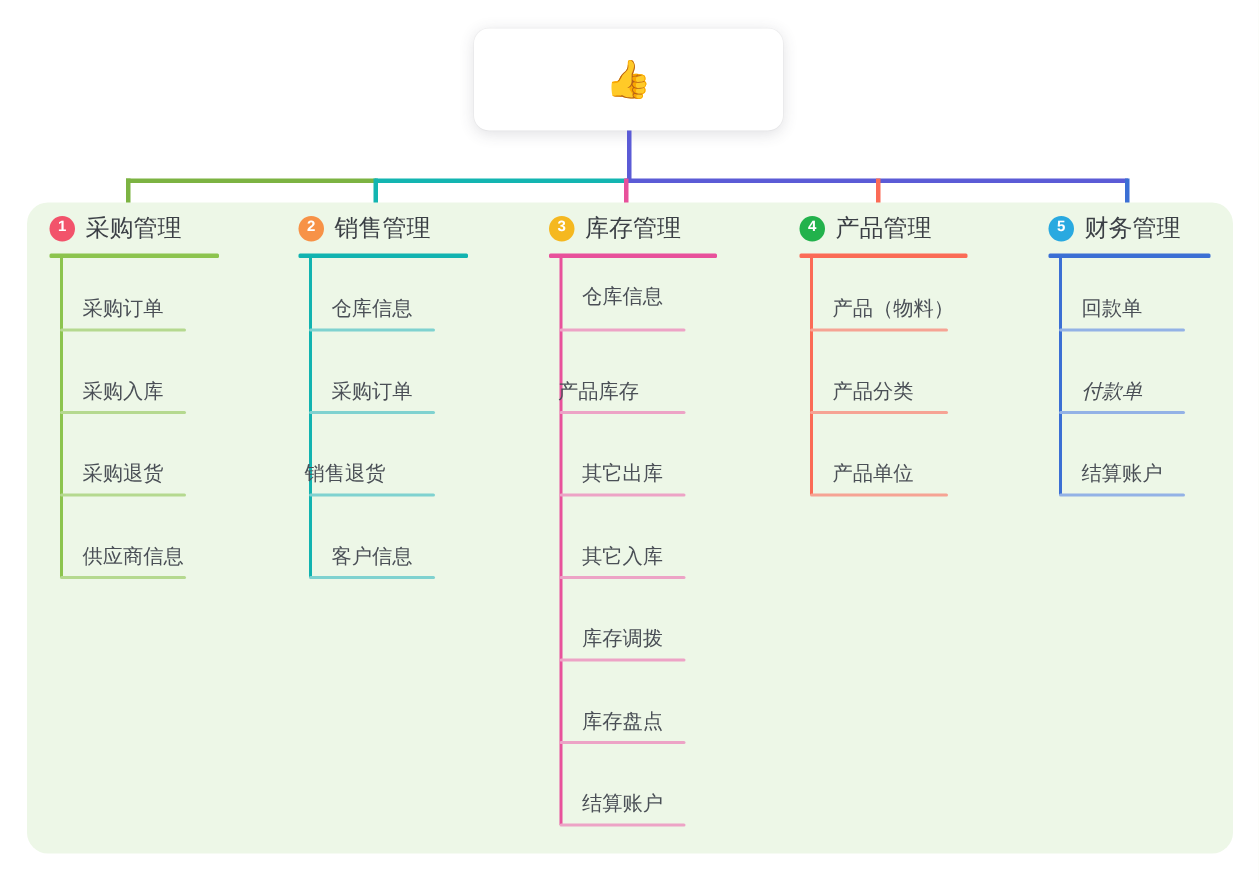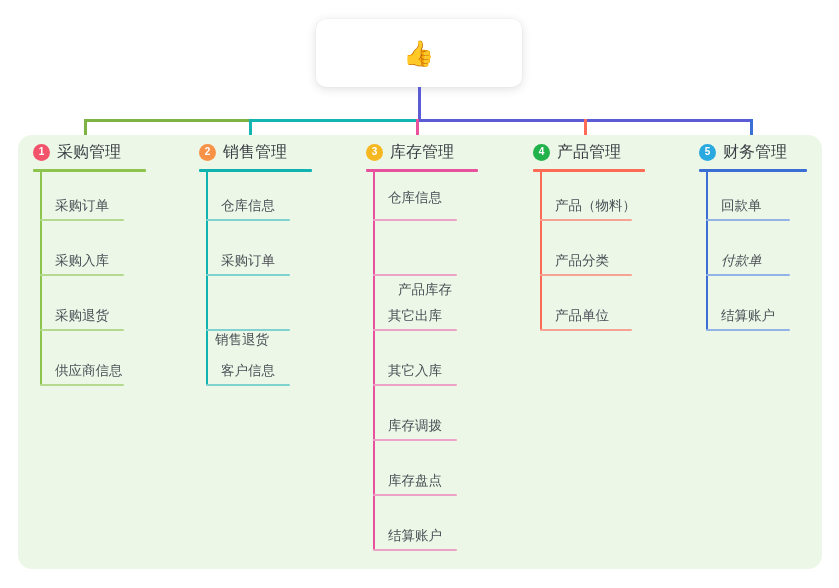--- a/index.html
+++ b/index.html
@@ -164,35 +164,35 @@
         <div class="col-header" style="padding-left: 0px;">
           <span class="badge" style="background: rgb(247, 146, 71);">2</span>
           <span class="col-title">销售管理</span>
         </div>
         <div class="col-underline" style="top: 34px; width: 113px; background: rgb(17, 179, 176);"></div>
         <div class="spine" style="left: 7px; height: 213px; background: rgb(17, 179, 176);"></div>
         <div class="leaf-label" style="left: 22px; top: 62px;">仓库信息</div>
         <div class="leaf-underline" style="left: 7px; top: 84px; width: 84px; background: rgb(127, 210, 208);"></div>
         <div class="leaf-label" style="left: 22px; top: 117px;">采购订单</div>
         <div class="leaf-underline" style="left: 7px; top: 139px; width: 84px; background: rgb(127, 210, 208);"></div>
-        <div class="leaf-label" style="left: 16px; top: 172px; margin-top: 24px;">销售退货</div>
+        <div class="leaf-label" style="left: 4px; top: 172px;">销售退货</div>
         <div class="leaf-underline" style="left: 7px; top: 194px; width: 84px; background: rgb(127, 210, 208);"></div>
         <div class="leaf-label" style="left: 22px; top: 227px;">客户信息</div>
         <div class="leaf-underline" style="left: 7px; top: 249px; width: 84px; background: rgb(127, 210, 208);"></div>
       </div>
       <div class="column" style="left: 366px; top: 135px;">
         <div class="col-header" style="padding-left: 0px;">
           <span class="badge" style="background: rgb(245, 184, 32);">3</span>
           <span class="col-title">库存管理</span>
         </div>
         <div class="col-underline" style="top: 34px; width: 112px; background: rgb(232, 81, 155);"></div>
         <div class="spine" style="left: 7px; height: 378px; background: rgb(232, 81, 155);"></div>
         <div class="leaf-label" style="left: 22px; top: 54px;">仓库信息</div>
         <div class="leaf-underline" style="left: 7px; top: 84px; width: 84px; background: rgb(237, 163, 198);"></div>
-        <div class="leaf-label" style="left: 32px; top: 117px; margin-top: 29px;">产品库存</div>
+        <div class="leaf-label" style="left: 6px; top: 117px;">产品库存</div>
         <div class="leaf-underline" style="left: 7px; top: 139px; width: 84px; background: rgb(237, 163, 198);"></div>
         <div class="leaf-label" style="left: 22px; top: 172px;">其它出库</div>
         <div class="leaf-underline" style="left: 7px; top: 194px; width: 84px; background: rgb(237, 163, 198);"></div>
         <div class="leaf-label" style="left: 22px; top: 227px;">其它入库</div>
         <div class="leaf-underline" style="left: 7px; top: 249px; width: 84px; background: rgb(237, 163, 198);"></div>
         <div class="leaf-label" style="left: 22px; top: 282px;">库存调拨</div>
         <div class="leaf-underline" style="left: 7px; top: 304px; width: 84px; background: rgb(237, 163, 198);"></div>
         <div class="leaf-label" style="left: 22px; top: 337px;">库存盘点</div>
         <div class="leaf-underline" style="left: 7px; top: 359px; width: 84px; background: rgb(237, 163, 198);"></div>
         <div class="leaf-label" style="left: 22px; top: 392px;">结算账户</div>

